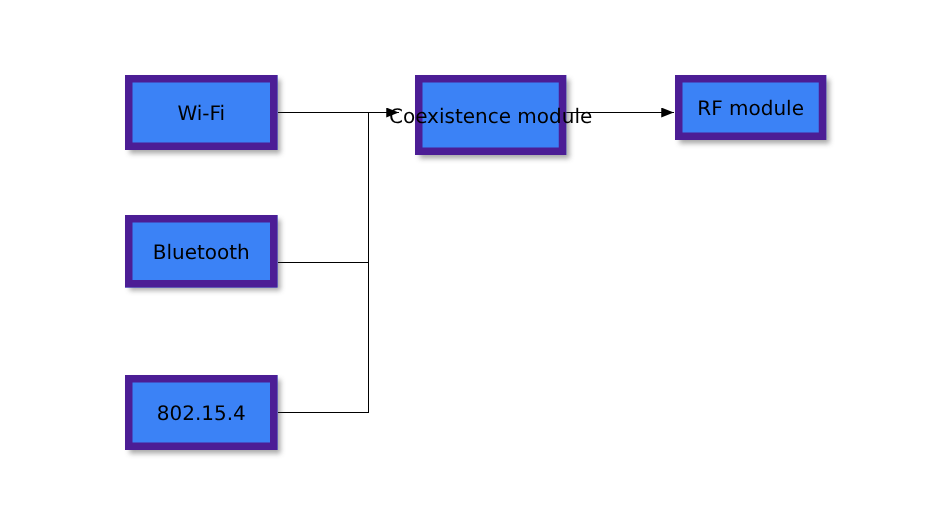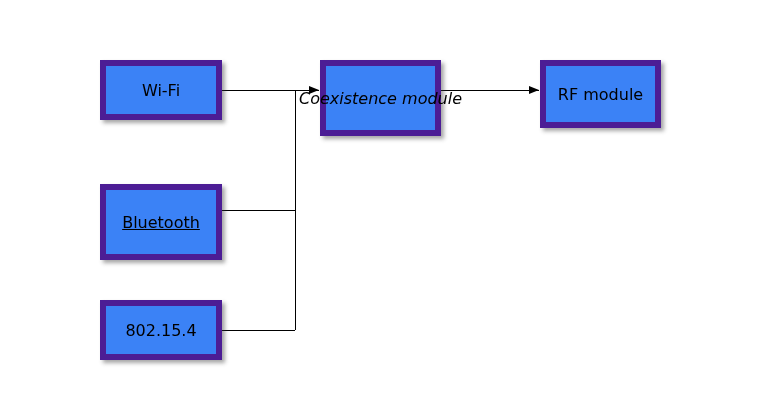--- a/index.html
+++ b/index.html
@@ -36,24 +36,24 @@
     box-shadow: 3px 3px 4px rgba(60,60,60,0.45);
     display: flex;
     align-items: center;
     justify-content: center;
     font-size: 16px;
     color: #000000;
     text-align: center;
     white-space: nowrap;
   }
   .node-wifi      { left: 100px; top: 60px;  width: 122px; height: 60px; }
-  .node-bluetooth { left: 100px; top: 184px; width: 122px; height: 76px; text-decoration: underline; }
+  .node-bluetooth { left: 100px; top: 172px; width: 122px; height: 58px; }
   .node-zigbee    { left: 100px; top: 300px; width: 122px; height: 60px; text-align: center; }
-  .node-coex      { left: 320px; top: 60px;  width: 121px; height: 76px; font-style: italic; }
-  .node-rf        { left: 540px; top: 60px;  width: 121px; height: 68px; }
+  .node-coex      { left: 332px; top: 60px;  width: 121px; height: 64px; }
+  .node-rf        { left: 540px; top: 60px;  width: 121px; height: 52px; }
 </style>
 </head>
 <body>
 
 <div class="canvas">
 
   <svg class="connector-layer" width="760" height="420" viewBox="0 0 760 420" xmlns="http://www.w3.org/2000/svg">
     <defs>
       <marker id="arrowhead" markerWidth="10" markerHeight="8" refX="10" refY="4" orient="auto" markerUnits="userSpaceOnUse">
         <path d="M0,0 L10,4 L0,8 Z" fill="#000000"></path>

